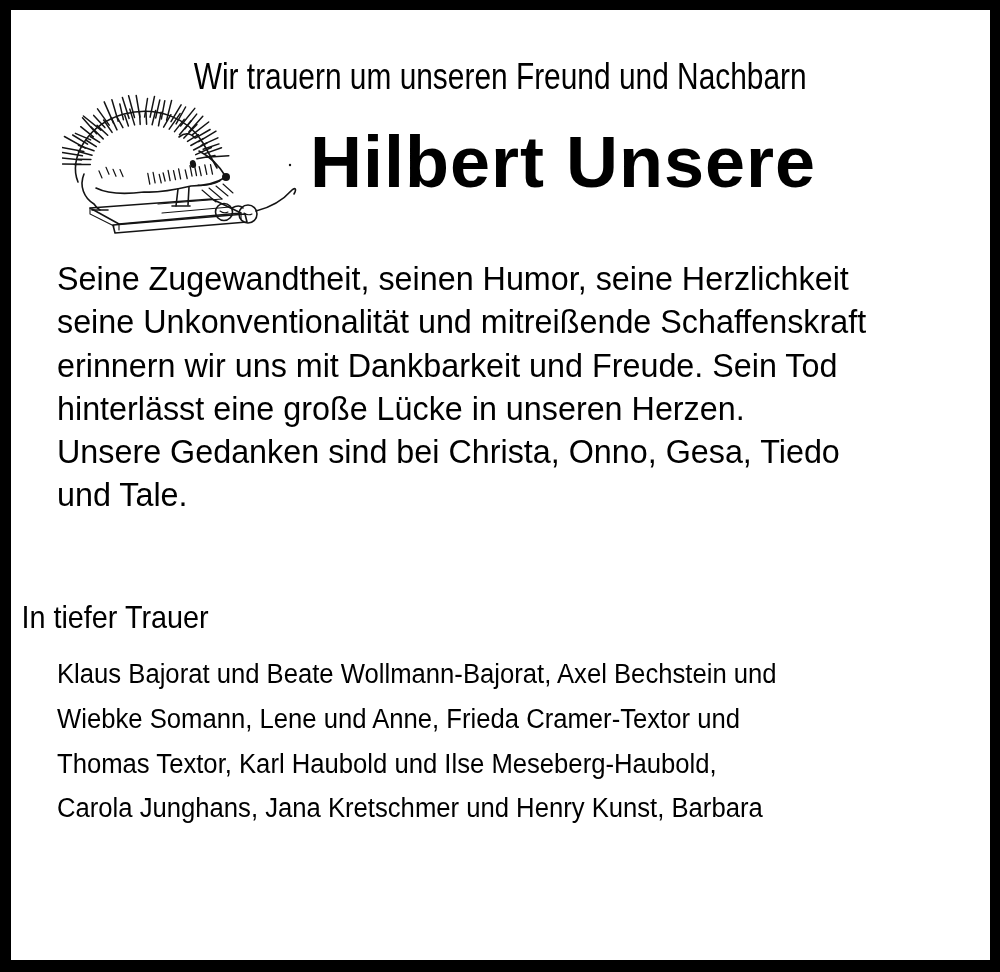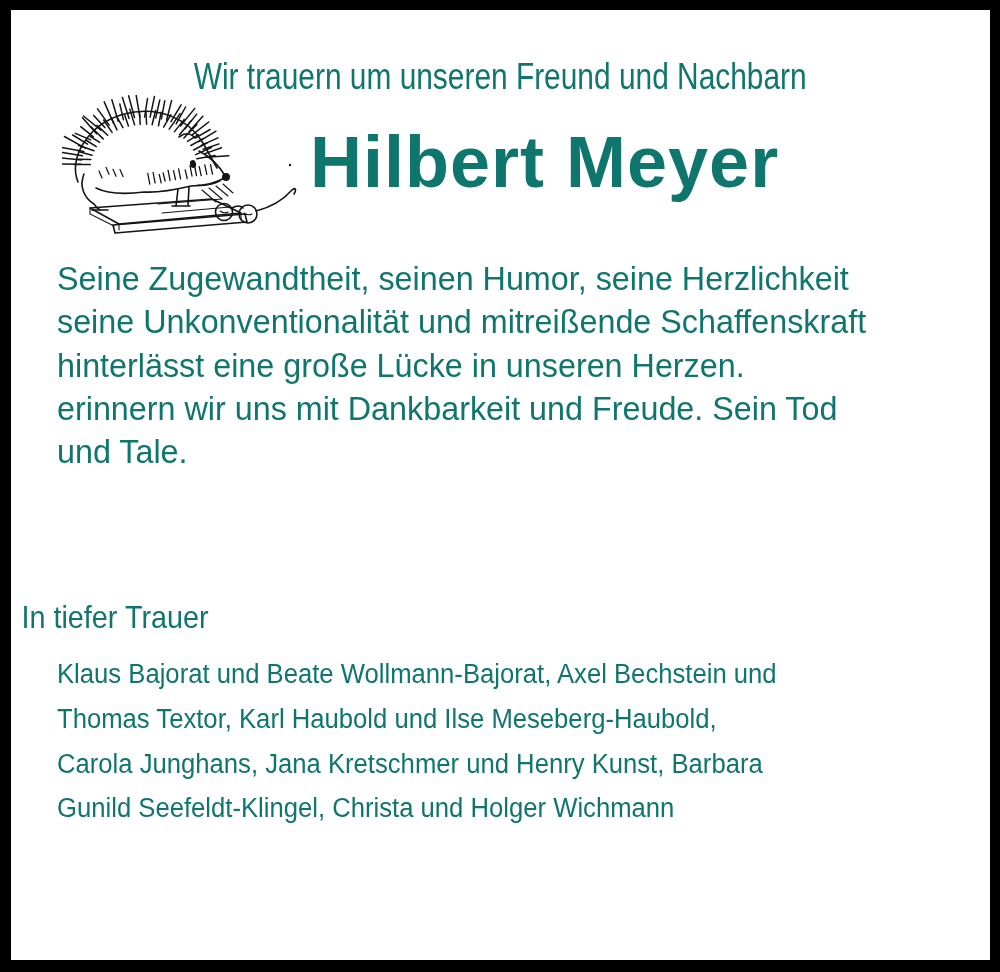--- a/index.html
+++ b/index.html
@@ -2,21 +2,21 @@
 <html lang="de"><head>
 <meta charset="utf-8">
 <title>Traueranzeige</title>
 <style>
   html,body{margin:0;padding:0;background:#e8e8e8;}
   .stage{
     position:relative;
     width:1000px;height:972px;
     background:#000;
     font-family:"Liberation Sans", sans-serif;
-    color:#0f766e;
+    color:#000000;
     overflow:hidden;
   }
   .page{
     position:absolute;
     left:11px;top:10px;right:10px;bottom:12px;
     background:#fff;
   }
   .intro{
     position:absolute;
     left:0;right:0;top:45px;
@@ -194,35 +194,36 @@
 
         <circle class="stroke" cx="162" cy="118" r="8.5"></circle>
         <circle class="stroke" cx="186" cy="120" r="9"></circle>
         <path class="stroke" d="M 170 114 Q 177 110 181 114"></path>
         <path class="stroke" d="M 194 117 C 210 113, 222 105, 230 96 C 233 93, 235 95, 232 100"></path>
         <path class="thin" d="M 158 117 q 4 3 8 1 M 182 119 q 4 3 8 1"></path>
         <circle class="fillink" cx="228" cy="71" r="1.2"></circle>
       </svg>
     </div>
 
-    <div class="deceased-name">Hilbert Meyer</div>
+    <div class="deceased-name">Hilbert Unsere</div>
 
     <div class="body-block">
       <div class="line"><span class="scaled">Seine Zugewandtheit, seinen Humor, seine Herzlichkeit</span></div>
       <div class="line"><span class="scaled">seine Unkonventionalität und mitreißende Schaffenskraft</span></div>
+      <div class="line"><span class="scaled">erinnern wir uns mit Dankbarkeit und Freude. Sein Tod</span></div>
       <div class="line"><span class="scaled">hinterlässt eine große Lücke in unseren Herzen.</span></div>
-      <div class="line"><span class="scaled">erinnern wir uns mit Dankbarkeit und Freude. Sein Tod</span></div>
+      <div class="line"><span class="scaled">Unsere Gedanken sind bei Christa, Onno, Gesa, Tiedo</span></div>
       <div class="line"><span class="scaled">und Tale.</span></div>
     </div>
 
     <div class="closing">
       <span class="scaled">In tiefer Trauer</span>
     </div>
 
     <div class="mourners-block">
       <div class="line"><span class="scaled">Klaus Bajorat und Beate Wollmann-Bajorat, Axel Bechstein und</span></div>
+      <div class="line"><span class="scaled">Wiebke Somann, Lene und Anne, Frieda Cramer-Textor und</span></div>
       <div class="line"><span class="scaled">Thomas Textor, Karl Haubold und Ilse Meseberg-Haubold,</span></div>
       <div class="line"><span class="scaled">Carola Junghans, Jana Kretschmer und Henry Kunst, Barbara</span></div>
-      <div class="line"><span class="scaled">Gunild Seefeldt-Klingel, Christa und Holger Wichmann</span></div>
     </div>
 
   </div>
 </div>
 
 </body></html>

